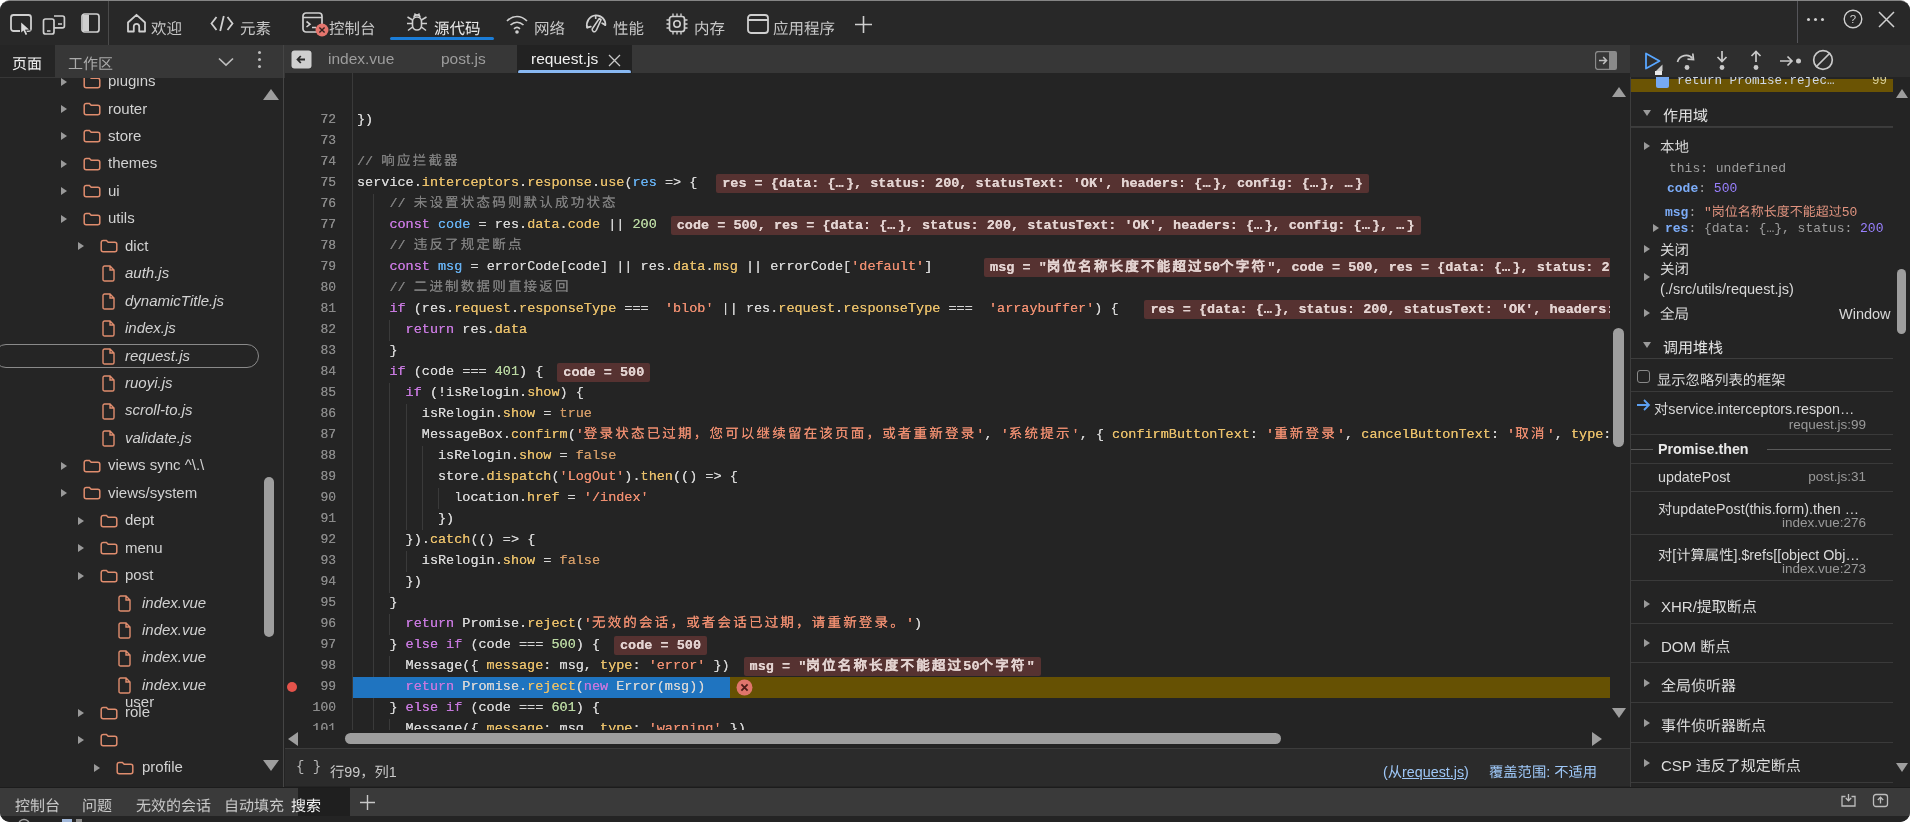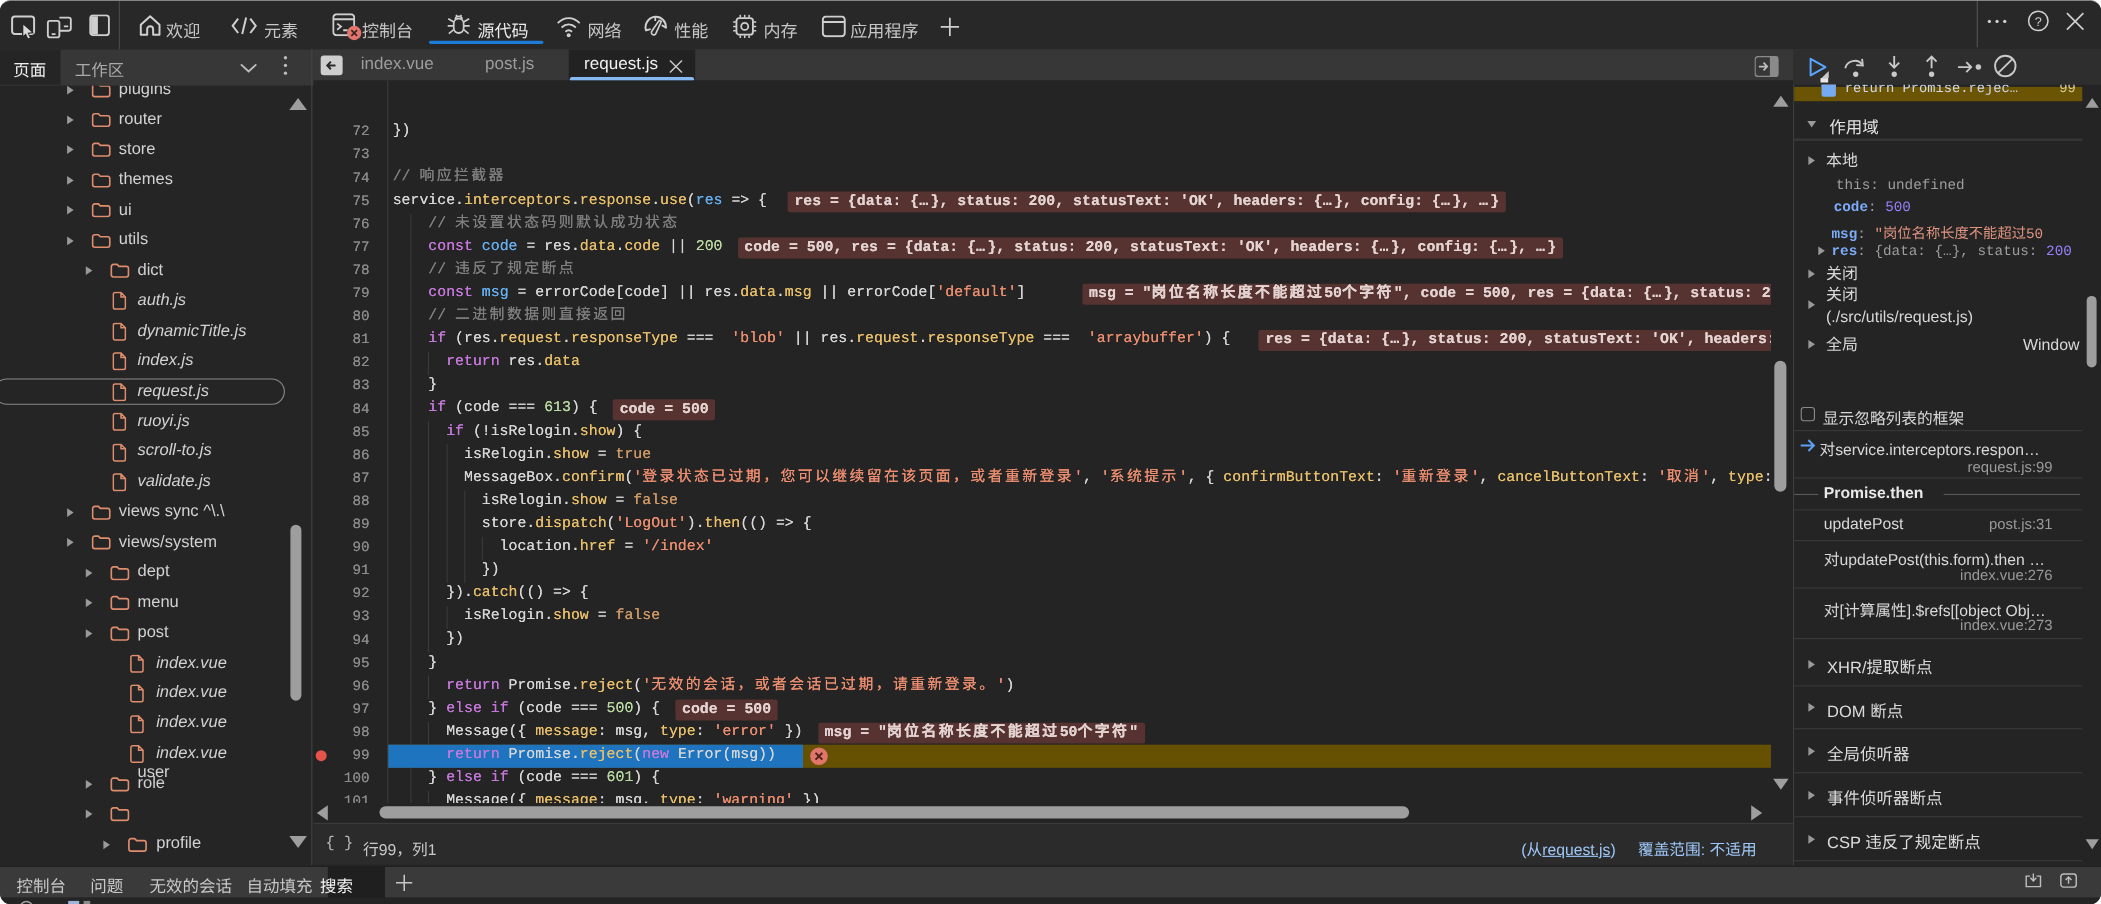--- a/index.html
+++ b/index.html
@@ -334,21 +334,21 @@
       <div class="crow" style="top:79.13px"><div class="lnum">74</div><div class="ct" style="left:72.00px"><span class="c">// <i class="cj">响应拦截器</i></span></div></div>
       <div class="crow" style="top:100.11px"><div class="lnum">75</div><div class="ct" style="left:72.00px"><span class="d">service.</span><span class="p">interceptors</span><span class="d">.</span><span class="p">response</span><span class="d">.</span><span class="p">use</span><span class="d">(</span><span class="f">res</span><span class="d"> =&gt; {</span></div><div class="ev" style="left:431.20px">res = {data: {<i class="cj">…</i>}, status: 200, statusText: 'OK', headers: {<i class="cj">…</i>}, config: {<i class="cj">…</i>}, <i class="cj">…</i>}</div></div>
       <div class="crow" style="top:121.09px"><div class="ig" style="left:88.20px"></div><div class="lnum">76</div><div class="ct" style="left:104.40px"><span class="c">// <i class="cj">未设置状态码则默认成功状态</i></span></div></div>
       <div class="crow" style="top:142.07px"><div class="ig" style="left:88.20px"></div><div class="lnum">77</div><div class="ct" style="left:104.40px"><span class="k">const</span><span class="d"> </span><span class="f">code</span><span class="d"> = res.</span><span class="p">data</span><span class="d">.</span><span class="p">code</span><span class="d"> || </span><span class="n">200</span></div><div class="ev" style="left:385.70px">code = 500, res = {data: {<i class="cj">…</i>}, status: 200, statusText: 'OK', headers: {<i class="cj">…</i>}, config: {<i class="cj">…</i>}, <i class="cj">…</i>}</div></div>
       <div class="crow" style="top:163.05px"><div class="ig" style="left:88.20px"></div><div class="lnum">78</div><div class="ct" style="left:104.40px"><span class="c">// <i class="cj">违反了规定断点</i></span></div></div>
       <div class="crow" style="top:184.03px"><div class="ig" style="left:88.20px"></div><div class="lnum">79</div><div class="ct" style="left:104.40px"><span class="k">const</span><span class="d"> </span><span class="f">msg</span><span class="d"> = errorCode[code] || res.</span><span class="p">data</span><span class="d">.</span><span class="p">msg</span><span class="d"> || errorCode[</span><span class="s">'default'</span><span class="d">]</span></div><div class="ev" style="left:699.10px">msg = "<i class="cj">岗位名称长度不能超过</i>50<i class="cj">个字符</i>", code = 500, res = {data: {<i class="cj">…</i>}, status: 200, statusText: 'OK', headers: {}, config: {}, }</div></div>
       <div class="crow" style="top:205.01px"><div class="ig" style="left:88.20px"></div><div class="lnum">80</div><div class="ct" style="left:104.40px"><span class="c">// <i class="cj">二进制数据则直接返回</i></span></div></div>
       <div class="crow" style="top:225.99px"><div class="ig" style="left:88.20px"></div><div class="lnum">81</div><div class="ct" style="left:104.40px"><span class="k">if</span><span class="d"> (res.</span><span class="p">request</span><span class="d">.</span><span class="p">responseType</span><span class="d"> === </span><span class="d"> </span><span class="s">'blob'</span><span class="d"> || res.</span><span class="p">request</span><span class="d">.</span><span class="p">responseType</span><span class="d"> === </span><span class="d"> </span><span class="s">'arraybuffer'</span><span class="d">) {</span></div><div class="ev" style="left:859.40px">res = {data: {<i class="cj">…</i>}, status: 200, statusText: 'OK', headers: {}, config: {}, }</div></div>
       <div class="crow" style="top:246.97px"><div class="ig" style="left:88.20px"></div><div class="ig" style="left:104.40px"></div><div class="lnum">82</div><div class="ct" style="left:120.60px"><span class="k">return</span><span class="d"> res.</span><span class="p">data</span></div></div>
       <div class="crow" style="top:267.95px"><div class="ig" style="left:88.20px"></div><div class="lnum">83</div><div class="ct" style="left:104.40px"><span class="d">}</span></div></div>
-      <div class="crow" style="top:288.93px"><div class="ig" style="left:88.20px"></div><div class="lnum">84</div><div class="ct" style="left:104.40px"><span class="k">if</span><span class="d"> (code === </span><span class="n">613</span><span class="d">) {</span></div><div class="ev" style="left:272.30px">code = 500</div></div>
+      <div class="crow" style="top:288.93px"><div class="ig" style="left:88.20px"></div><div class="lnum">84</div><div class="ct" style="left:104.40px"><span class="k">if</span><span class="d"> (code === </span><span class="n">401</span><span class="d">) {</span></div><div class="ev" style="left:272.30px">code = 500</div></div>
       <div class="crow" style="top:309.91px"><div class="ig" style="left:88.20px"></div><div class="ig" style="left:104.40px"></div><div class="lnum">85</div><div class="ct" style="left:120.60px"><span class="k">if</span><span class="d"> (!isRelogin.</span><span class="p">show</span><span class="d">) {</span></div></div>
       <div class="crow" style="top:330.89px"><div class="ig" style="left:88.20px"></div><div class="ig" style="left:104.40px"></div><div class="ig" style="left:120.60px"></div><div class="lnum">86</div><div class="ct" style="left:136.80px"><span class="d">isRelogin.</span><span class="p">show</span><span class="d"> = </span><span class="b">true</span></div></div>
       <div class="crow" style="top:351.87px"><div class="ig" style="left:88.20px"></div><div class="ig" style="left:104.40px"></div><div class="ig" style="left:120.60px"></div><div class="lnum">87</div><div class="ct" style="left:136.80px"><span class="d">MessageBox.</span><span class="p">confirm</span><span class="d">(</span><span class="s">'<i class="cj">登录状态已过期，您可以继续留在该页面，或者重新登录</i>'</span><span class="d">, </span><span class="s">'<i class="cj">系统提示</i>'</span><span class="d">, { </span><span class="p">confirmButtonText</span><span class="d">: </span><span class="s">'<i class="cj">重新登录</i>'</span><span class="d">, </span><span class="p">cancelButtonText</span><span class="d">: </span><span class="s">'<i class="cj">取消</i>'</span><span class="d">, </span><span class="p">type</span><span class="d">: </span></div></div>
       <div class="crow" style="top:372.85px"><div class="ig" style="left:88.20px"></div><div class="ig" style="left:104.40px"></div><div class="ig" style="left:120.60px"></div><div class="ig" style="left:136.80px"></div><div class="lnum">88</div><div class="ct" style="left:153.00px"><span class="d">isRelogin.</span><span class="p">show</span><span class="d"> = </span><span class="b">false</span></div></div>
       <div class="crow" style="top:393.83px"><div class="ig" style="left:88.20px"></div><div class="ig" style="left:104.40px"></div><div class="ig" style="left:120.60px"></div><div class="ig" style="left:136.80px"></div><div class="lnum">89</div><div class="ct" style="left:153.00px"><span class="d">store.</span><span class="p">dispatch</span><span class="d">(</span><span class="s">'LogOut'</span><span class="d">).</span><span class="p">then</span><span class="d">(() =&gt; {</span></div></div>
       <div class="crow" style="top:414.81px"><div class="ig" style="left:88.20px"></div><div class="ig" style="left:104.40px"></div><div class="ig" style="left:120.60px"></div><div class="ig" style="left:136.80px"></div><div class="ig" style="left:153.00px"></div><div class="lnum">90</div><div class="ct" style="left:169.20px"><span class="d">location.</span><span class="p">href</span><span class="d"> = </span><span class="s">'/index'</span></div></div>
       <div class="crow" style="top:435.79px"><div class="ig" style="left:88.20px"></div><div class="ig" style="left:104.40px"></div><div class="ig" style="left:120.60px"></div><div class="ig" style="left:136.80px"></div><div class="lnum">91</div><div class="ct" style="left:153.00px"><span class="d">})</span></div></div>
       <div class="crow" style="top:456.77px"><div class="ig" style="left:88.20px"></div><div class="ig" style="left:104.40px"></div><div class="lnum">92</div><div class="ct" style="left:120.60px"><span class="d">}).</span><span class="p">catch</span><span class="d">(() =&gt; {</span></div></div>
       <div class="crow" style="top:477.75px"><div class="ig" style="left:88.20px"></div><div class="ig" style="left:104.40px"></div><div class="ig" style="left:120.60px"></div><div class="lnum">93</div><div class="ct" style="left:136.80px"><span class="d">isRelogin.</span><span class="p">show</span><span class="d"> = </span><span class="b">false</span></div></div>
       <div class="crow" style="top:498.73px"><div class="ig" style="left:88.20px"></div><div class="ig" style="left:104.40px"></div><div class="lnum">94</div><div class="ct" style="left:120.60px"><span class="d">})</span></div></div>
@@ -397,20 +397,24 @@
       <div class="mono" style="left:34px;top:123.5px"><span class="kb">msg</span><span class="g">: </span><span class="str2">"岗位名称长度不能超过50</span></div>
       <div class="tw" style="position:absolute;left:22px;top:147px"></div>
       <div class="mono" style="left:34px;top:143.5px"><span class="kb">res</span><span class="g">: {data: {…}, status: </span><span class="num2">200</span></div>
       <div class="tw" style="position:absolute;left:13px;top:167.5px"></div>
       <div class="sl" style="left:29px;top:163px">关闭</div>
       <div class="tw" style="position:absolute;left:13px;top:196px"></div>
       <div class="sl" style="left:29px;top:182px">关闭<br>(./src/utils/request.js)</div>
       <div class="tw" style="position:absolute;left:13px;top:231.5px"></div>
       <div class="sl" style="left:29px;top:227px">全局</div>
       <div class="sl" style="left:208px;top:227px">Window</div>
+      <div class="rhdr" style="top:254px">
+        <span class="tw-d"></span>
+        <span class="ht">调用堆栈</span>
+      </div>
       <div style="position:absolute;left:6px;top:293px;width:13px;height:13px;border:1.4px solid #8a8a8a;border-radius:3px"></div>
       <div class="fr g" style="left:26px;top:291px">显示忽略列表的框架</div>
       <div class="rsep" style="top:314px"></div>
       <svg style="position:absolute;left:5px;top:321px" width="16" height="14" viewBox="0 0 16 14">
         <path d="M1 7 L13 7 M8 2 L13 7 L8 12" fill="none" stroke="#5ca0f2" stroke-width="1.8"></path>
       </svg>
       <div class="fr" style="left:23px;top:320px">对service.interceptors.respon…</div>
       <div class="loc" style="top:340px">request.js:99</div>
       <div class="rsep" style="top:357px"></div>
       <div style="position:absolute;left:0px;top:371.5px;width:22px;height:1px;background:#5a5a5a"></div>

